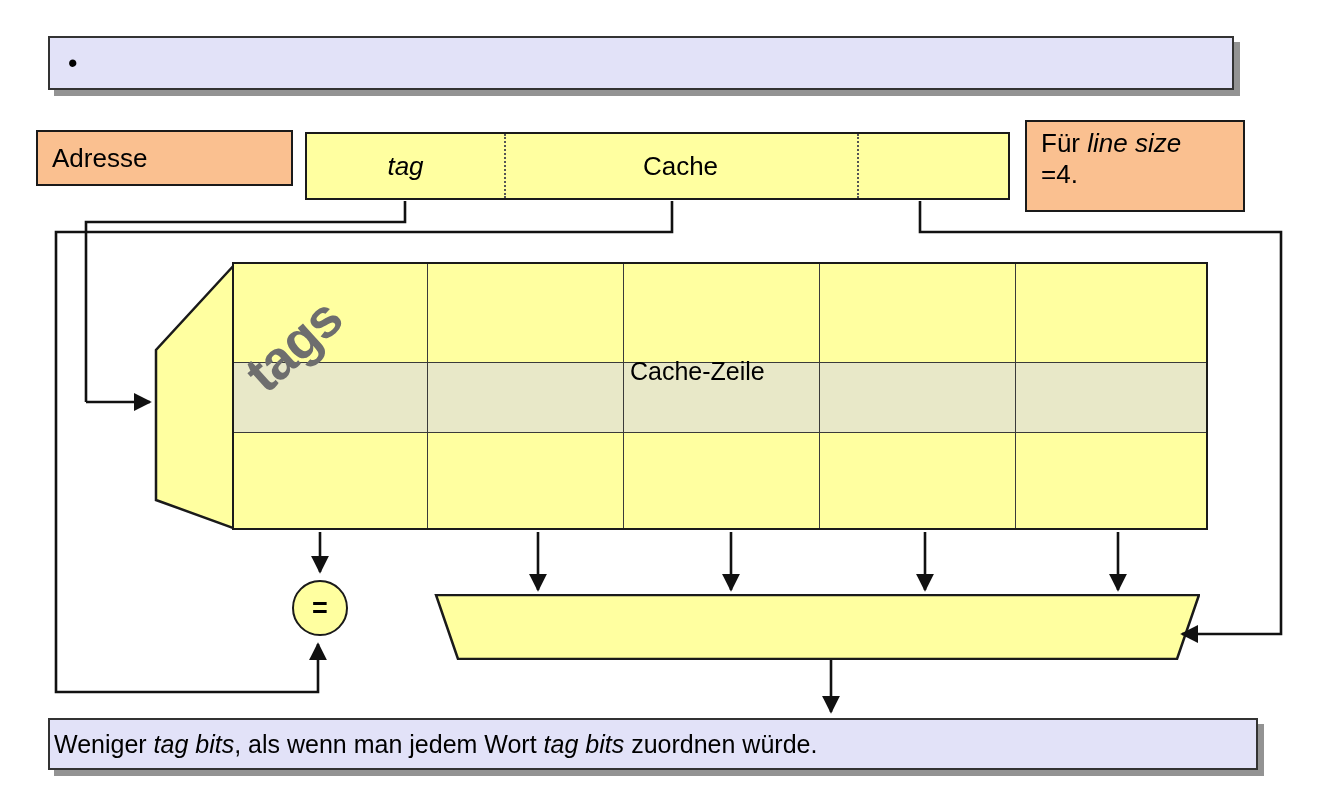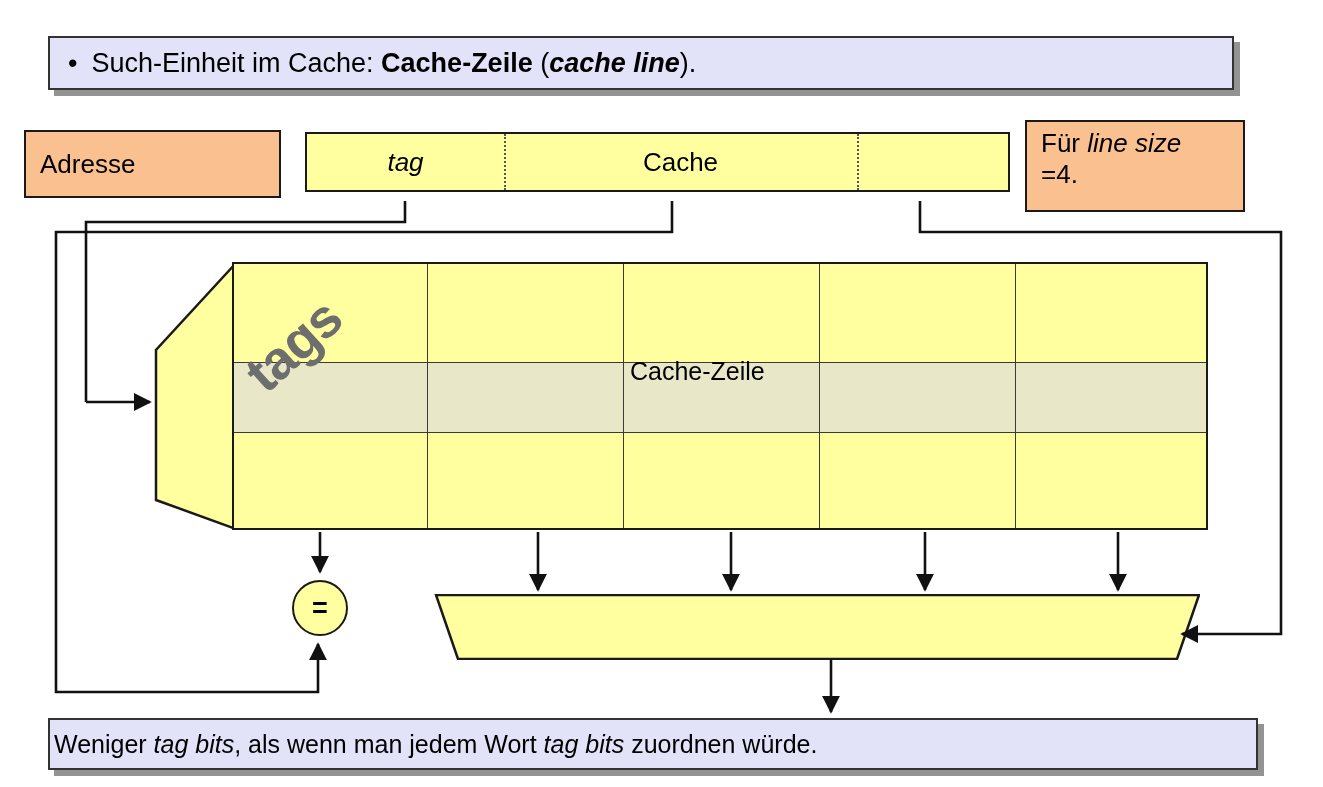--- a/index.html
+++ b/index.html
@@ -56,40 +56,40 @@
 
   
   .salmon {
     position: absolute;
     background: #fac090;
     border: 2px solid #1a1a1a;
     box-sizing: border-box;
     color: #000000;
   }
   #box-adresse {
-    left: 24px; top: 130px;
-    width: 257px; height: 68px;
+    left: 36px; top: 130px;
+    width: 257px; height: 56px;
     display: flex;
     align-items: center;
     padding-left: 14px;
     font-size: 26px;
   }
   #box-linesize {
     left: 1025px; top: 120px;
     width: 220px; height: 92px;
     padding: 6px 0 0 14px;
     font-size: 26px;
     line-height: 1.2;
   }
 
   
   #address-bar {
     position: absolute;
     left: 305px; top: 132px;
-    width: 705px; height: 60px;
+    width: 705px; height: 68px;
     background: #ffffa0;
     border: 2px solid #1a1a1a;
     box-sizing: border-box;
     text-align: center;
   }
   .addr-seg {
     position: absolute;
     top: 0;
     height: 100%;
     display: flex;
@@ -196,23 +196,20 @@
     pointer-events: none;
   }
 </style>
 </head>
 <body>
 
 <div id="stage">
 
   <div class="callout" id="callout-top">
     <span class="bullet-dot">•</span>
-    <span>
-      <span>Such-Einheit im Cache: </span><span class="b">Cache</span><span class="b">-Zeile</span><span> (</span><span class="bi">cache line</span><span>).</span>
-    </span>
   </div>
 
   <div class="salmon" id="box-adresse">
     <span>Adresse</span>
   </div>
 
   <div class="salmon" id="box-linesize">
     <div>
       <span>Für </span><span class="i">line size</span>
     </div>

